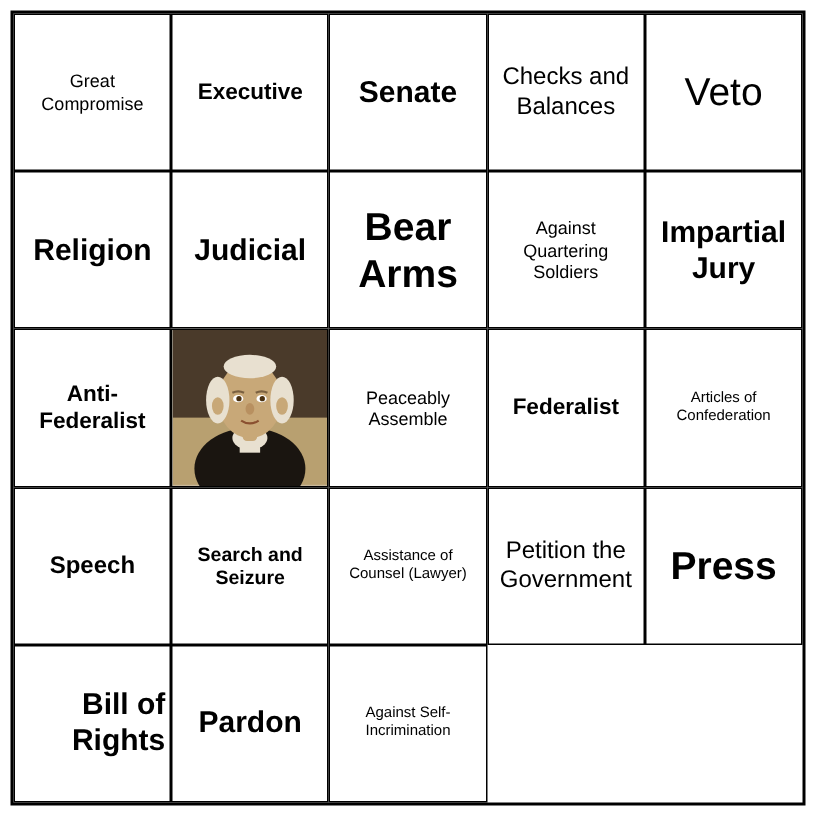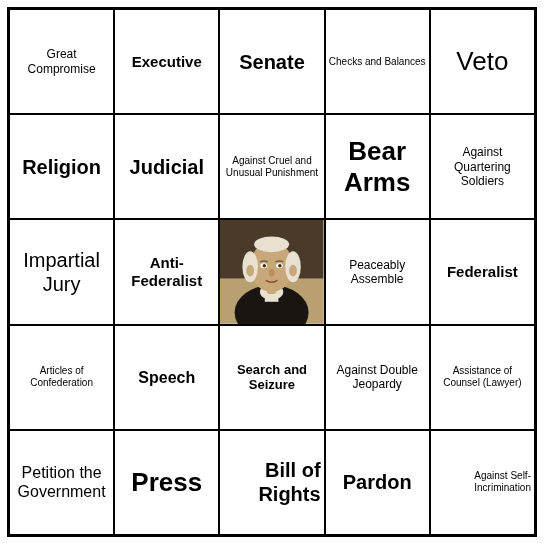--- a/index.html
+++ b/index.html
@@ -59,42 +59,39 @@
 <div class="cell">
       <span class="cell-text" style="font-size: 12px;">Great Compromise</span>
     </div>
     <div class="cell">
       <span class="cell-text" style="font-weight: bold; font-size: 15px;">Executive</span>
     </div>
     <div class="cell">
       <span class="cell-text" style="font-weight: bold; font-size: 20px;">Senate</span>
     </div>
     <div class="cell">
-      <span class="cell-text" style="font-size: 10px;">Checks and Balances</span>
+      <span class="cell-text" style="font-size: 16px;">Checks and Balances</span>
     </div>
     <div class="cell">
       <span class="cell-text" style="font-weight: normal; font-size: 26px;">Veto</span>
     </div>
     <div class="cell">
       <span class="cell-text" style="font-weight: bold; font-size: 20px;">Religion</span>
     </div>
     <div class="cell">
       <span class="cell-text" style="font-weight: bold; font-size: 20px;">Judicial</span>
     </div>
     <div class="cell">
-      <span class="cell-text" style="font-size: 10px;">Against Cruel and Unusual Punishment</span>
-    </div>
-    <div class="cell">
       <span class="cell-text" style="font-weight: bold; font-size: 26px;">Bear Arms</span>
     </div>
     <div class="cell">
       <span class="cell-text" style="font-size: 12px;">Against Quartering Soldiers</span>
     </div>
     <div class="cell">
-      <span class="cell-text" style="font-weight: normal; font-size: 20px;">Impartial Jury</span>
+      <span class="cell-text" style="font-weight: bold; font-size: 20px;">Impartial Jury</span>
     </div>
     <div class="cell">
       <span class="cell-text" style="font-weight: bold; font-size: 15px;">Anti-Federalist</span>
     </div>
     <div class="cell center-cell">
       <div class="portrait">
         <svg viewBox="0 0 106 106" xmlns="http://www.w3.org/2000/svg">
 
           <rect width="106" height="106" fill="#b8a070"></rect>
 
@@ -140,33 +137,30 @@
     <div class="cell">
       <span class="cell-text" style="font-size: 10px;">Articles of Confederation</span>
     </div>
     <div class="cell">
       <span class="cell-text" style="font-weight: bold; font-size: 16px;">Speech</span>
     </div>
     <div class="cell">
       <span class="cell-text" style="font-weight: bold; font-size: 13px;">Search and Seizure</span>
     </div>
     <div class="cell">
-      <span class="cell-text" style="font-size: 12px;">Against Double Jeopardy</span>
-    </div>
-    <div class="cell">
       <span class="cell-text" style="font-size: 10px;">Assistance of Counsel (Lawyer)</span>
     </div>
     <div class="cell">
       <span class="cell-text" style="font-size: 16px;">Petition the Government</span>
     </div>
     <div class="cell">
       <span class="cell-text" style="font-weight: bold; font-size: 26px;">Press</span>
     </div>
     <div class="cell">
       <span class="cell-text" style="font-weight: bold; font-size: 20px; text-align: right;">Bill of Rights</span>
     </div>
     <div class="cell">
       <span class="cell-text" style="font-weight: bold; font-size: 20px;">Pardon</span>
     </div>
     <div class="cell">
-      <span class="cell-text" style="font-size: 10px; text-align: right;">Against Self-Incrimination</span>
+      <span class="cell-text" style="font-size: 10px;">Against Self-Incrimination</span>
     </div>
   </div>
 
 </body></html>

